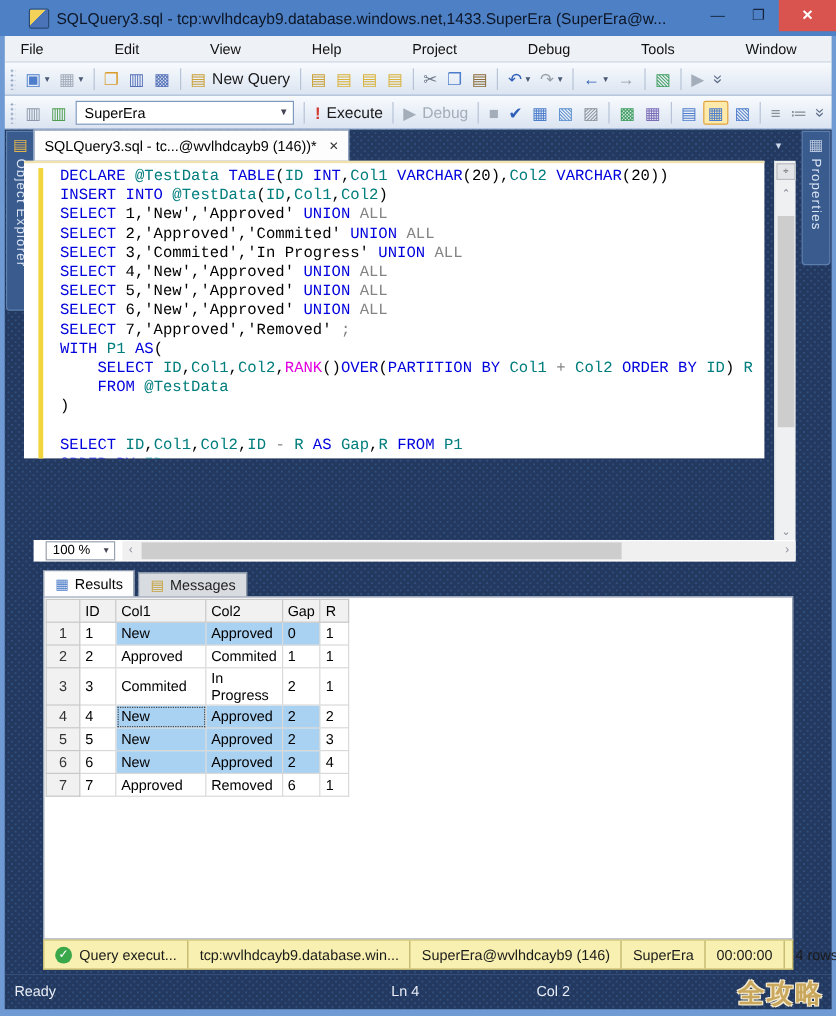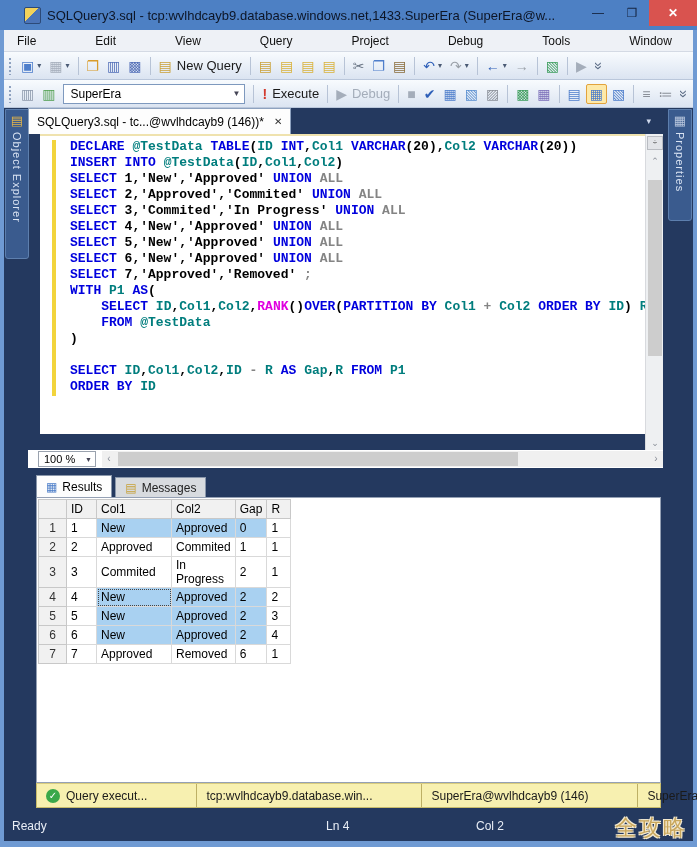--- a/index.html
+++ b/index.html
@@ -49,21 +49,21 @@
 
   
   .tabstrip { position:absolute; left:24px; top:0; width:637px; height:26px; display:flex; align-items:flex-end; }
   .doc-tab { height:26px; display:flex; align-items:center; padding:0 8px; font-size:12px; white-space:nowrap; }
   .doc-tab.active { background:#fdfdfd; color:#000; border:1px solid #8ea2bf; border-bottom:0; }
   .doc-tab.inactive { background:#40608f; color:#d5e0f1; height:24px; margin-left:1px; }
   .tab-close { margin-left:10px; font-size:10px; color:#333; }
   .well-dd { position:absolute; right:14px; top:8px; font-size:9px; color:#cfd9ec; }
 
   
-  .editor { position:absolute; left:36px; top:26px; width:617px; height:300px; background:#fff; border-top:2px solid #efe2ae; overflow:hidden;font-weight:bold; }
+  .editor { position:absolute; left:16px; top:26px; width:617px; height:248px; background:#fff; border-top:2px solid #efe2ae; overflow:hidden; }
   .change-bar { position:absolute; left:12px; top:4px; width:4px; height:256px; background:#f2d43c; }
   .code { position:absolute; left:30px; top:3px; font-family:"Liberation Mono","DejaVu Sans Mono",monospace; font-size:13px; line-height:16px; white-space:pre; }
   .code .kw { color:#0000dd; }
   .code .id { color:#007d7d; }
   .code .str { color:#000000; }
   .code .op { color:#848484; }
   .code .fn { color:#e000e0; }
   .code .pl { color:#000; }
 
   .vscroll { position:absolute; left:641px; top:26px; width:18px; height:316px; background:#eef0f2; border-left:1px solid #d8dade; }
@@ -90,33 +90,33 @@
   table.grid col.c0{width:28px} table.grid col.c1{width:30px} table.grid col.c2{width:75px}
   table.grid col.c3{width:56px} table.grid col.c4{width:30px} table.grid col.c5{width:24px}
   table.grid th { background:#f1f1f1; border:1px solid #c8c8c8; font-weight:normal; text-align:left; padding:1px 4px; height:19px; }
   table.grid td { border:1px solid #d9d9d9; padding:1px 4px; height:19px; color:#000; background:#fff; }
   table.grid td.ind { background:#f1f1f1; border-color:#c8c8c8; text-align:center; color:#333; }
   table.grid td.sel { background:#a9d1f1; }
   table.grid td.focus { outline:1px dotted #444; outline-offset:-2px; }
 
   .ybar { height:25px; background:#f7f0b0; border:1px solid #c8bc6b; border-top:1px solid #d8cc7e; display:flex; align-items:center; font-size:12px; color:#1a1a1a; }
   .y-item { display:flex; align-items:center; padding:0 9px; height:100%; white-space:nowrap; }
-  .y-item + .y-item { border-left:1px solid #bdb065;margin-left:40px; }
+  .y-item + .y-item { border-left:1px solid #bdb065; }
   .y-check { width:14px; height:14px; border-radius:50%; background:#3aa84a; color:#fff; font-size:10px; line-height:14px; text-align:center; margin-right:6px; }
 
   
   .statusbar { left:4px; top:812px; width:689px; height:29px;
           background-color:#24395f;
           background-image:radial-gradient(#31507f 14%, transparent 16%), radial-gradient(#31507f 14%, transparent 16%);
           background-size:6px 6px; background-position:0 0, 3px 3px;
           color:#e9eef6; font-size:12px; }
   .sb-ready { position:absolute; left:8px; top:7px; }
   .sb-ln { position:absolute; left:322px; top:7px; }
-  .sb-col { position:absolute; left:472px; top:7px; }
-  .watermark { position:absolute; right:6px; top:1px; font-size:22px; font-weight:normal; color:#c9a75c; letter-spacing:2px;
+  .sb-col { position:absolute; left:443px; top:7px; }
+  .watermark { position:absolute; right:6px; top:1px; font-size:22px; font-weight:bold; color:#c9a75c; letter-spacing:2px;
                text-shadow:-1px -1px 0 #f4ead0, 1px -1px 0 #f4ead0, -1px 1px 0 #f4ead0, 1px 1px 0 #f4ead0; }
 </style>
 </head>
 <body>
 
 <div class="screen">
 
   <div class="abs titlebar">
     <span class="app-icon"></span>
     <span class="title-text">SQLQuery3.sql - tcp:wvlhdcayb9.database.windows.net,1433.SuperEra (SuperEra@w...</span>
@@ -124,21 +124,21 @@
       <span class="win-btn">—</span>
       <span class="win-btn">❐</span>
       <span class="win-btn close">✕</span>
     </span>
   </div>
 
   <div class="abs menubar">
     <span class="menu-item">File</span>
     <span class="menu-item">Edit</span>
     <span class="menu-item">View</span>
-    <span class="menu-item">Query</span>
+    <span class="menu-item">Help</span>
     <span class="menu-item">Project</span>
     <span class="menu-item">Debug</span>
     <span class="menu-item">Tools</span>
     <span class="menu-item">Window</span>
     <span class="menu-item">Ready</span>
   </div>
 
   <div class="abs toolbar t1">
     <span class="grip"></span>
     <span id="tb-standard" style="display:flex;align-items:center;">

